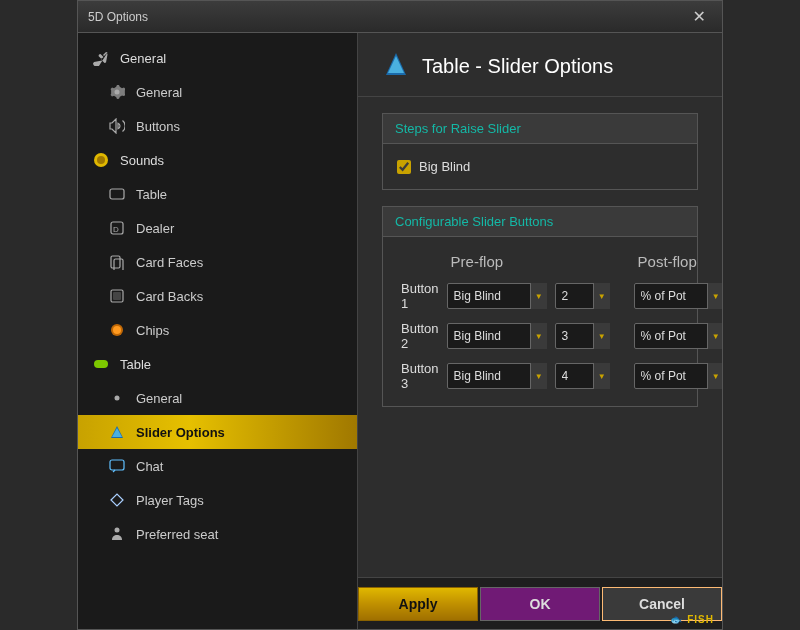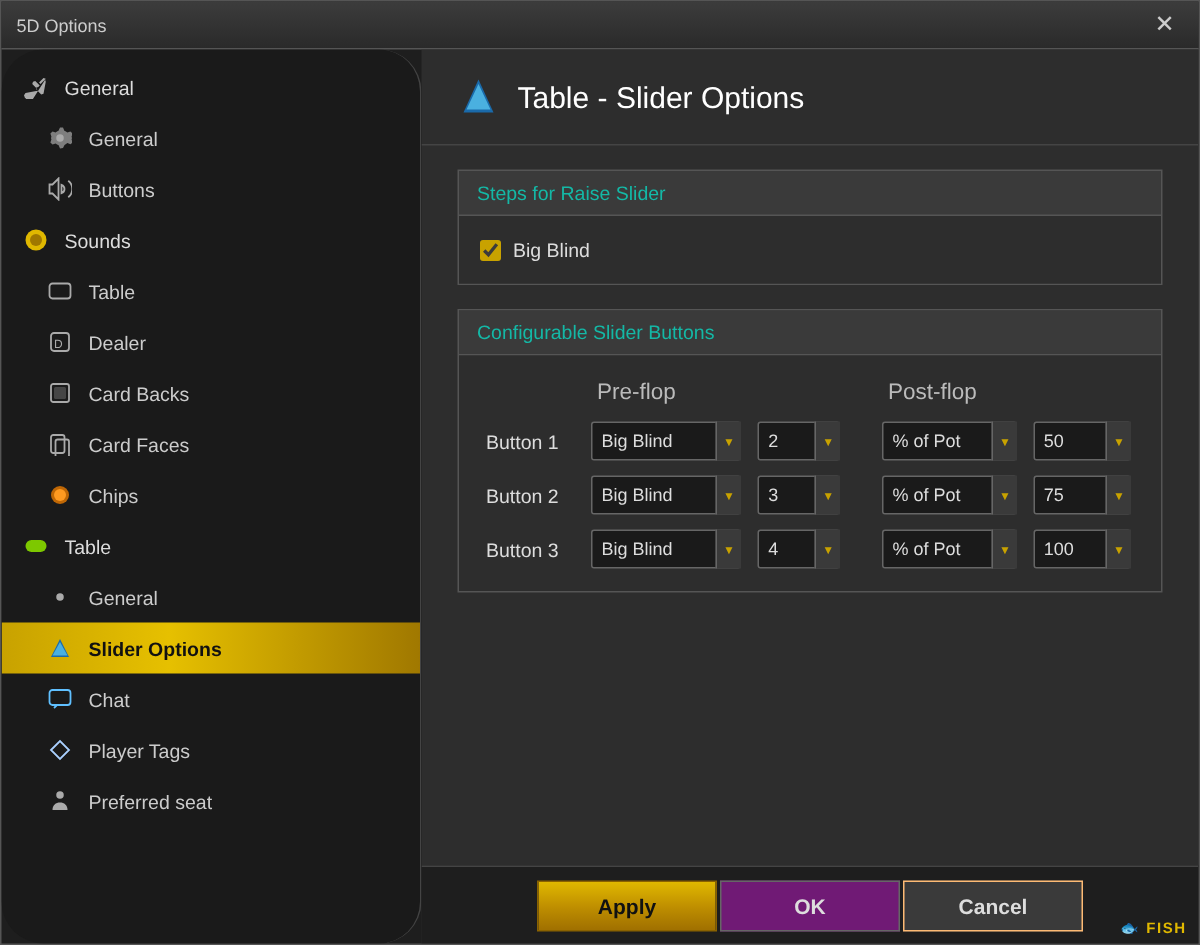--- a/index.html
+++ b/index.html
@@ -8,21 +8,21 @@
       font-size: 13px;
       background: #2a2a2a;
       display: flex;
       justify-content: center;
       align-items: center;
       width: 800px;
       height: 630px;
       overflow: hidden;
     }
     .window {
-      width: 800px;
+      width: 646px;
       height: 630px;
       background: #1e1e1e;
       border: 1px solid #555;
       display: flex;
       flex-direction: column;
     }
     .titlebar {
       background: linear-gradient(180deg, #3c3c3c 0%, #2a2a2a 100%);
       height: 32px;
       display: flex;
@@ -51,21 +51,20 @@
       overflow: hidden;
     }
     
     .sidebar {
       width: 280px;
       background: #1a1a1a;
       border-right: 1px solid #444;
       overflow-y: auto;
       flex-shrink: 0;
       padding: 8px 0;
-      border-radius: 28px;
     }
     .sidebar-item {
       display: flex;
       align-items: center;
       padding: 8px 14px 8px 20px;
       color: #ccc;
       cursor: pointer;
       font-size: 13px;
       gap: 10px;
       position: relative;
@@ -331,35 +330,35 @@
               <rect x="2" y="2" width="12" height="12" rx="2" stroke="#aaa" stroke-width="1.2"></rect>
               <text x="4" y="12" font-size="8" fill="#aaa">D</text>
             </svg>
         </span>
         <span>Dealer</span>
       </div>
 
       <div class="sidebar-item child">
         <span class="icon-placeholder">
           <svg width="16" height="16" viewBox="0 0 16 16" fill="none">
+              <rect x="2" y="2" width="9" height="12" rx="1.5" stroke="#aaa" stroke-width="1.2"></rect>
+              <rect x="5" y="5" width="9" height="12" rx="1.5" stroke="#aaa" stroke-width="1.2"></rect>
+            </svg>
+        </span>
+        <span>Card Faces</span>
+      </div>
+
+      <div class="sidebar-item child">
+        <span class="icon-placeholder">
+          <svg width="16" height="16" viewBox="0 0 16 16" fill="none">
               <rect x="2" y="2" width="12" height="12" rx="1.5" stroke="#aaa" stroke-width="1.2"></rect>
               <rect x="4" y="4" width="8" height="8" rx="1" fill="#aaa" opacity="0.3"></rect>
             </svg>
         </span>
         <span>Card Backs</span>
-      </div>
-
-      <div class="sidebar-item child">
-        <span class="icon-placeholder">
-          <svg width="16" height="16" viewBox="0 0 16 16" fill="none">
-              <rect x="2" y="2" width="9" height="12" rx="1.5" stroke="#aaa" stroke-width="1.2"></rect>
-              <rect x="5" y="5" width="9" height="12" rx="1.5" stroke="#aaa" stroke-width="1.2"></rect>
-            </svg>
-        </span>
-        <span>Card Faces</span>
       </div>
 
       <div class="sidebar-item child">
         <span class="icon-placeholder">
           <svg width="16" height="16" viewBox="0 0 16 16">
               <circle cx="8" cy="8" r="6" fill="#e87a00" opacity="0.8"></circle>
               <circle cx="8" cy="8" r="4" fill="#ff9a20"></circle>
             </svg>
         </span>
         <span>Chips</span>

